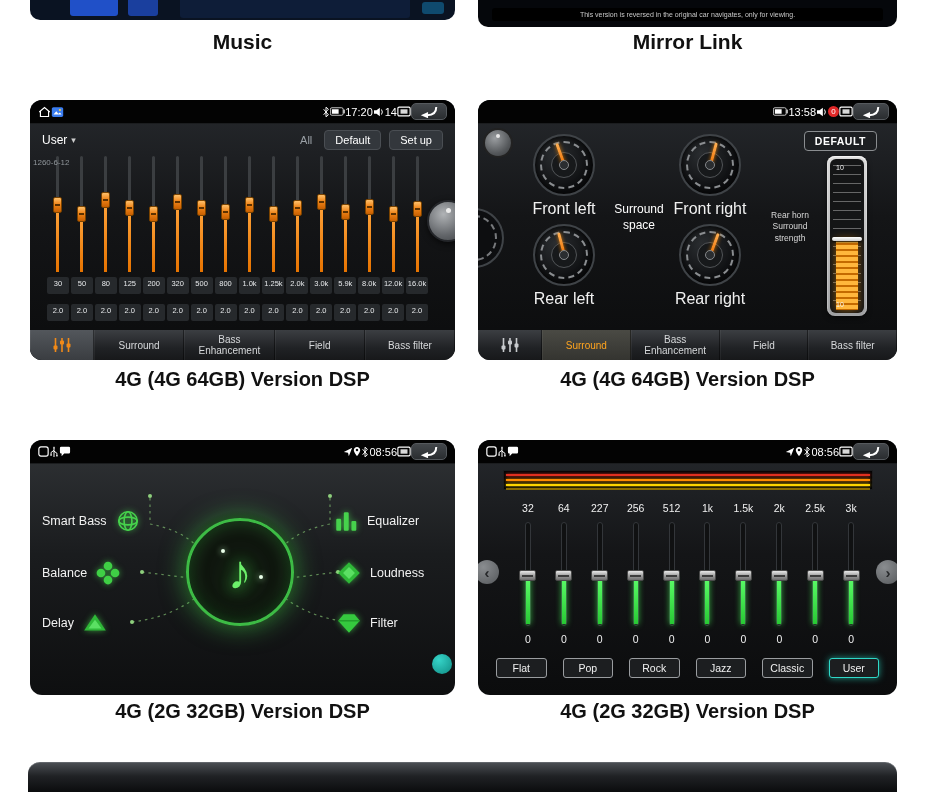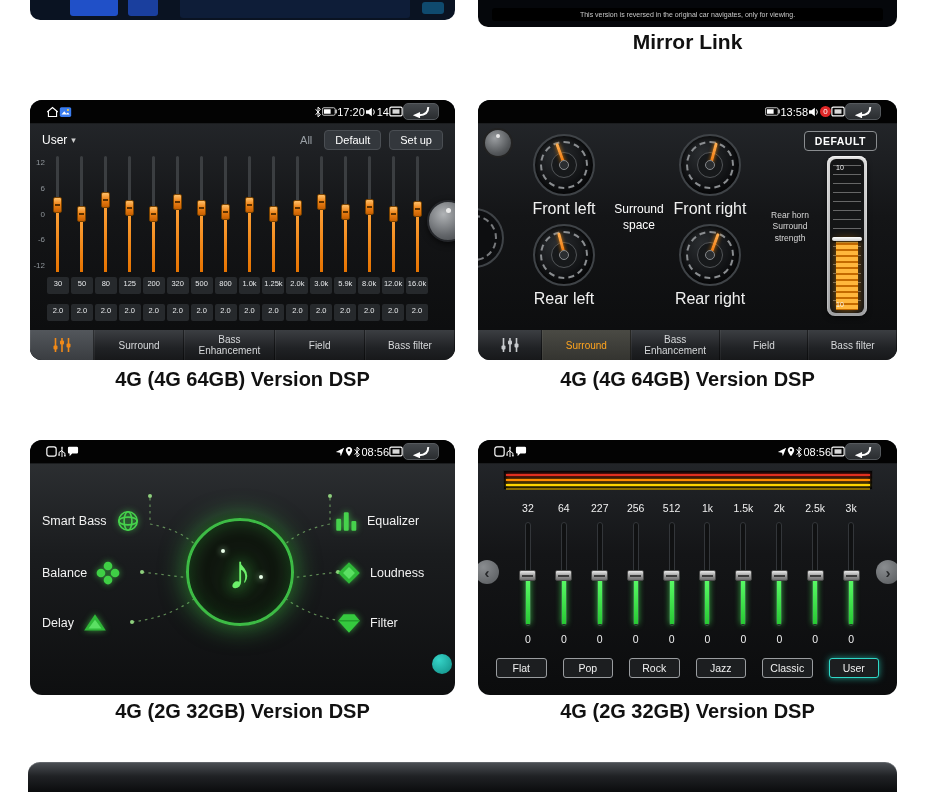--- a/index.html
+++ b/index.html
@@ -8,37 +8,37 @@
 
   
   .caption { position: absolute; text-align: center; font-weight: 700; color: #111; font-size: 21px; }
 
   
   .screen { position: absolute; border-radius: 12px; overflow: hidden;
             background: linear-gradient(180deg, #26292d 0%, #141517 45%, #0b0c0d 100%); }
 
   
   .statusbar { position: absolute; left: 0; right: 0; top: 0; height: 24px; background: #030303;
-               display: flex; align-items: center; padding: 0 16px; border-bottom: 1px solid #1b1d1f; z-index: 20; }
+               display: flex; align-items: center; padding: 0 8px; border-bottom: 1px solid #1b1d1f; z-index: 20; }
   .sb-spacer { flex: 1; }
   .sbi { display: flex; align-items: center; }
   .sb-time { color: #fff; font-size: 11px; }
   .vol-badge { background: #e02828; color: #fff; font-size: 8px; min-width: 11px; height: 11px; border-radius: 6px;
                display: flex; align-items: center; justify-content: center; padding: 0 2px; }
   .back-pill { width: 36px; height: 17px; border-radius: 5px; background: linear-gradient(#43474b,#2a2d30);
                border: 1px solid #55595d; display: flex; align-items: center; justify-content: center; }
 
   
   .toolbar { position: absolute; top: 28px; left: 12px; right: 12px; height: 24px; display: flex; align-items: center; z-index: 10; }
   .user-select { color: #fff; font-size: 12px; display: flex; align-items: center; gap: 4px; }
   .caret { font-size: 9px; color: #ccc; }
   .tb-all { color: #9aa0a6; font-size: 11px; margin-right: 4px; }
   .tb-btn { background: #33373c; color: #fff; font-size: 11px; padding: 3px 10px; border-radius: 4px;
             margin-left: 8px; border: 1px solid #4a4e53; font-family: inherit; }
-  .eq-axis { position: absolute; left: 3px; top: 58px; height: 112px; width: 12px; display: flex; flex-direction: column;
+  .eq-axis { position: absolute; left: 3px; top: 58px; height: 112px; width: 12px; display: flex; 
              justify-content: space-between; font-size: 8px; color: #8f959a; text-align: right; z-index: 2; }
   .band-area { position: absolute; left: 16px; right: 26px; top: 56px; }
   .bands { display: flex; }
   .band-col { flex: 1; display: flex; flex-direction: column; align-items: center; padding: 0 1px; }
   .vslider { position: relative; height: 116px; width: 100%; }
   .vslider .track { position: absolute; left: 50%; top: 0; bottom: 0; width: 3px; margin-left: -1.5px;
                     background: #3b3e41; border-radius: 2px; }
   .vslider .fill { position: absolute; left: 50%; bottom: 0; width: 3px; margin-left: -1.5px;
                    background: linear-gradient(#ffa43c, #e67300); height: calc(var(--level,50) * 1%); }
   .vslider .handle { position: absolute; left: 50%; width: 9px; height: 16px; margin-left: -4.5px;
@@ -180,20 +180,21 @@
     <div class="blue-blk" style="left:98px; top:-4px; width:30px; height:20px; background:#1a3f9e;"></div>
     <div class="blue-blk" style="left:150px; top:-8px; width:230px; height:26px; background:#0e1d38;"></div>
     <div class="blue-blk" style="left:392px; top:2px; width:22px; height:12px; background:#0f4a6e;"></div>
   </div>
   <div class="top-cut tc-right">
     <div class="mirror-note-bar">
       <span class="mirror-note">This version is reversed in the original car navigates, only for viewing.</span>
     </div>
   </div>
 
+  <div class="caption" style="left:30px; top:30px; width:425px;">Music</div>
   <div class="caption" style="left:478px; top:30px; width:419px;">Mirror Link</div>
 
   <div class="screen" style="left:30px; top:100px; width:425px; height:260px;">
     <div class="statusbar">
       <span class="sbi">
         <svg width="13" height="12" viewBox="0 0 16 14">
             <path d="M1.5 7 L8 1.5 L14.5 7 M3 6.5 V12.5 H13 V6.5" stroke="#fff" fill="none" stroke-width="1.4"></path>
           </svg>
       </span>
       <span class="sbi">

